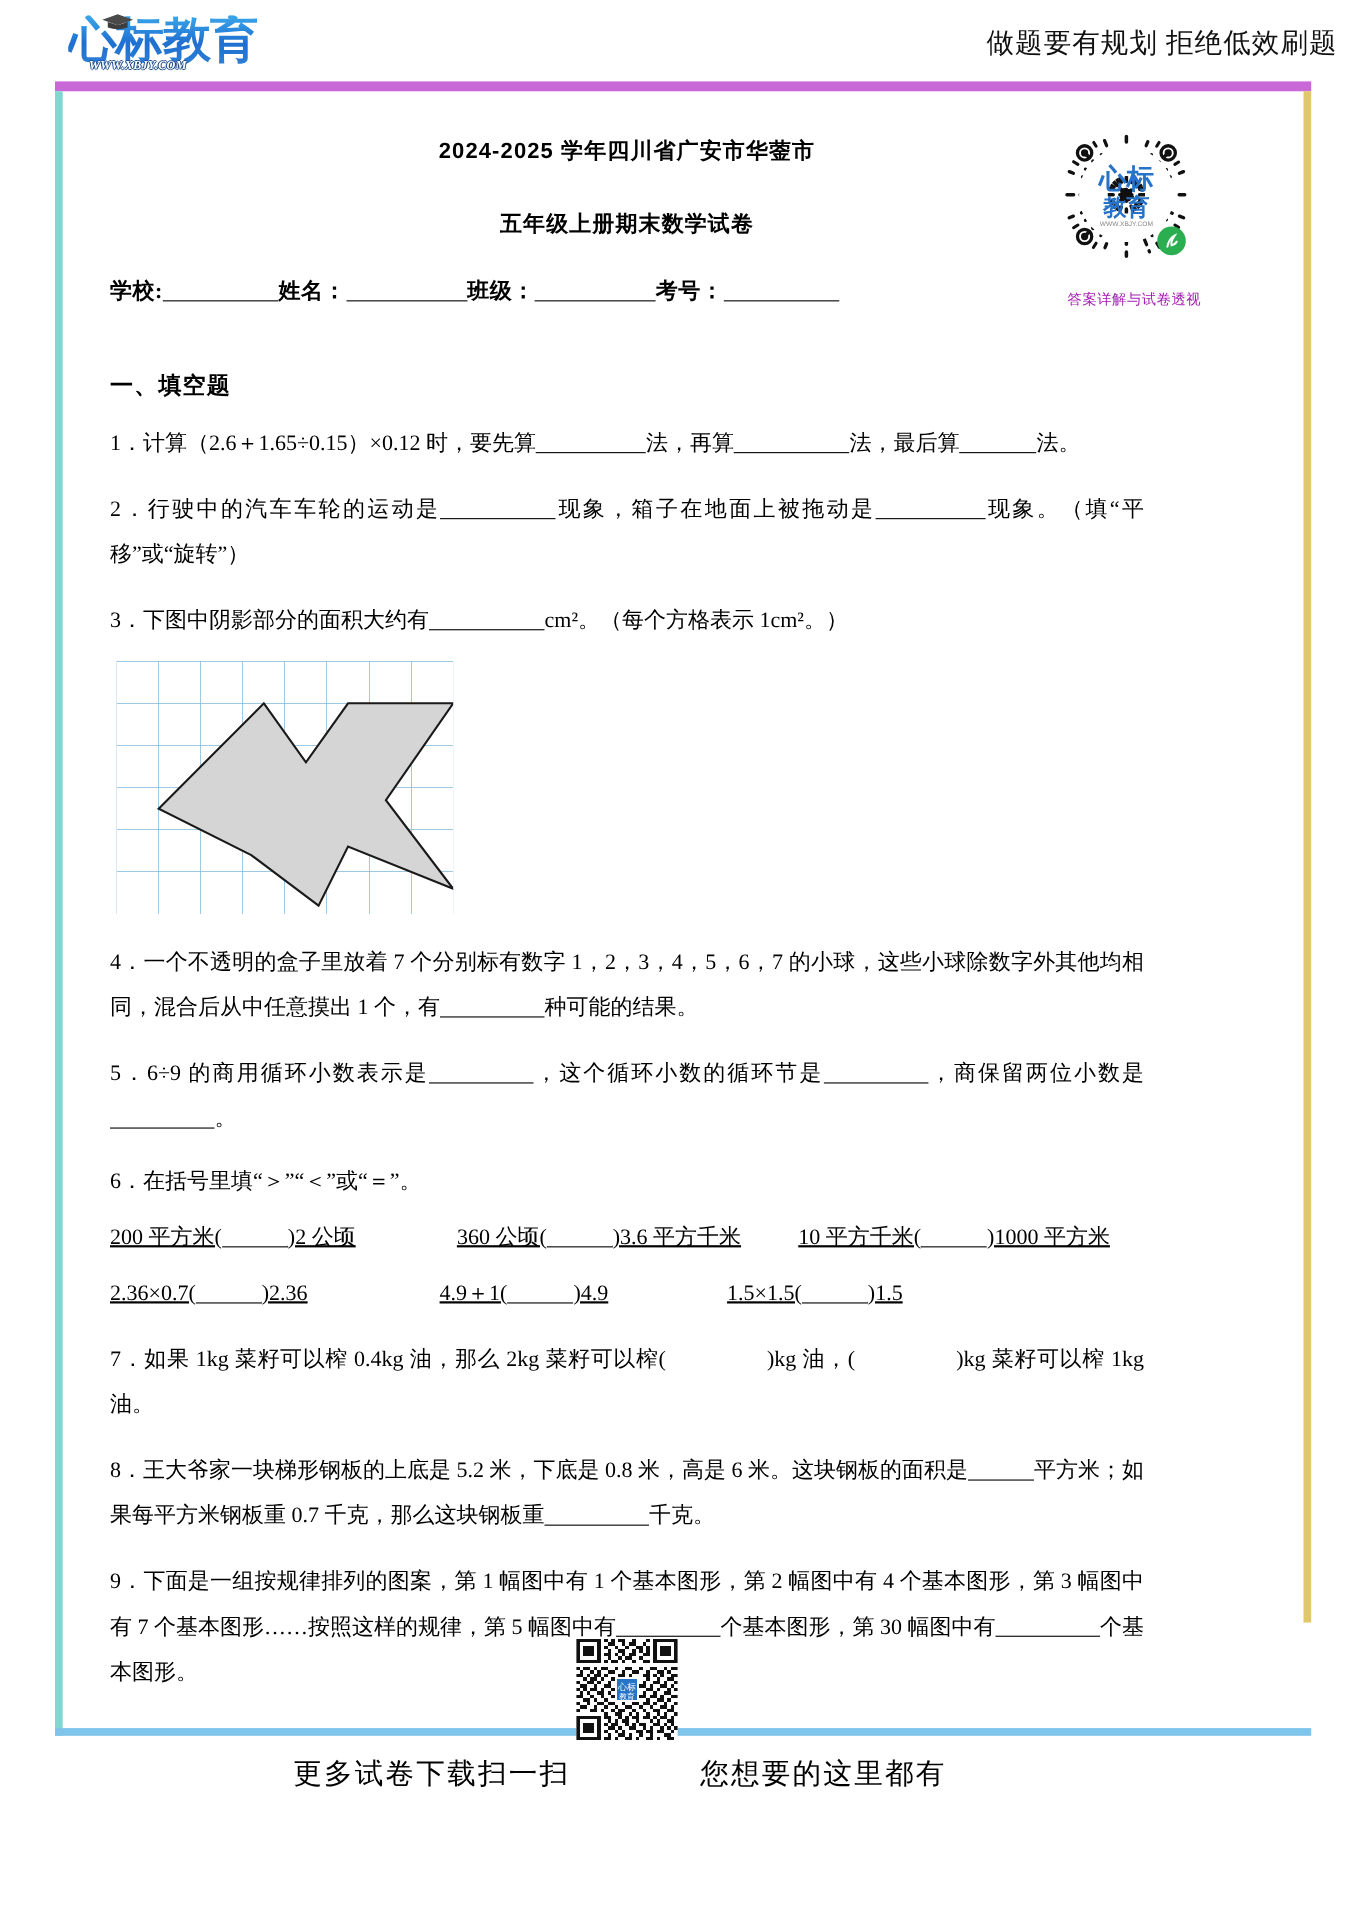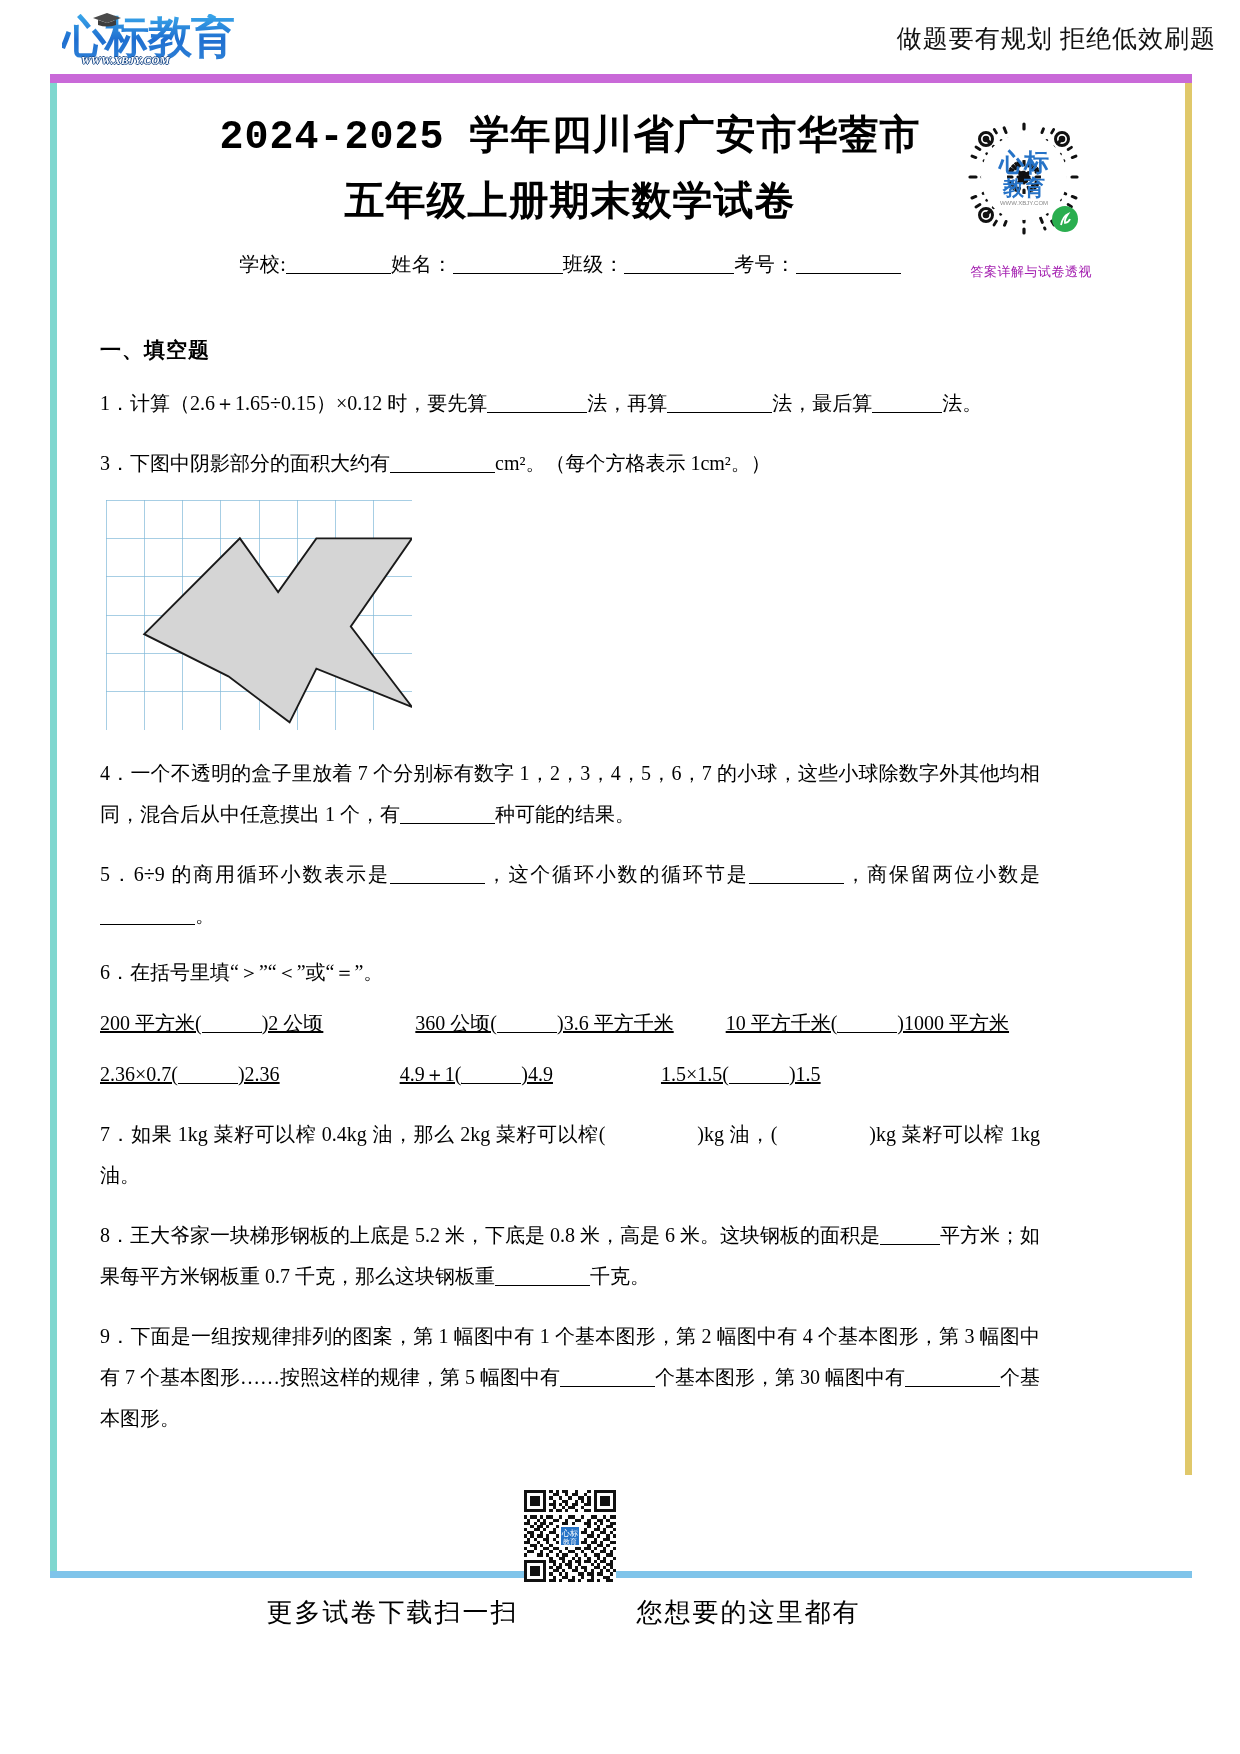--- a/index.html
+++ b/index.html
@@ -77,38 +77,39 @@
   }
 
   
   .page{
     position:absolute; left:100px; top:95px; width:940px;
   }
 
   .title-block{ position:relative; text-align:center; }
   .exam-title-1,
   .exam-title-2{
-    font-family:Liberation Mono, monospace;
+    font-family:Liberation Sans, sans-serif;
     font-weight:bold;
-    font-size:40px;
+    font-size:20px;
     color:#000;
     letter-spacing:1px;
     line-height:50px;
     margin:0;
   }
   .exam-title-1{ margin-top:18px; }
   .exam-title-2{ margin-top:16px; }
 
   .student-line{
     margin-top:22px;
-    text-align:center;
+    text-align:left;
     font-size:20px;
     color:#000;
     white-space:nowrap;
     letter-spacing:0.5px;
+    font-weight:bold;
   }
   .student-line .fld{ display:inline-block; }
   .blank-ul{
     display:inline-block;
     border-bottom:1.6px solid #000;
     height:19px;
     vertical-align:-3px;
   }
   .b-95{ width:95px; }
   .b-100{ width:100px; }
@@ -256,20 +257,23 @@
       <span class="fld">学校:</span><span class="blank-ul b-105"></span><span class="fld">姓名：</span><span class="blank-ul b-110"></span><span class="fld">班级：</span><span class="blank-ul b-110"></span><span class="fld">考号：</span><span class="blank-ul b-105"></span>
     </div>
   </div>
 
   <div class="section-head">一、填空题</div>
 
   <div class="q">
     <span>1．计算（2.6＋1.65÷0.15）×0.12 时，要先算</span><span class="blank-ul b-100"></span><span>法，再算</span><span class="blank-ul b-105"></span><span>法，最后算</span><span class="blank-ul b-70"></span><span>法。</span>
   </div>
 
+  <div class="q">
+    <span>2．行驶中的汽车车轮的运动是</span><span class="blank-ul b-105"></span><span>现象，箱子在地面上被拖动是</span><span class="blank-ul b-100"></span><span>现象。（填“平移”或“旋转”）</span>
+  </div>
 
   <div class="q">
     <span>3．下图中阴影部分的面积大约有</span><span class="blank-ul b-105"></span><span>cm²。（每个方格表示 1cm²。）</span>
   </div>
 
   <div class="figure-wrap">
     <svg width="306" height="230" viewBox="0 0 8 6" preserveAspectRatio="none">
       <g stroke="#7fb8d8" stroke-width="0.018" shape-rendering="crispEdges">
         <line x1="0" y1="0" x2="8" y2="0"></line>
         <line x1="0" y1="1" x2="8" y2="1"></line>

